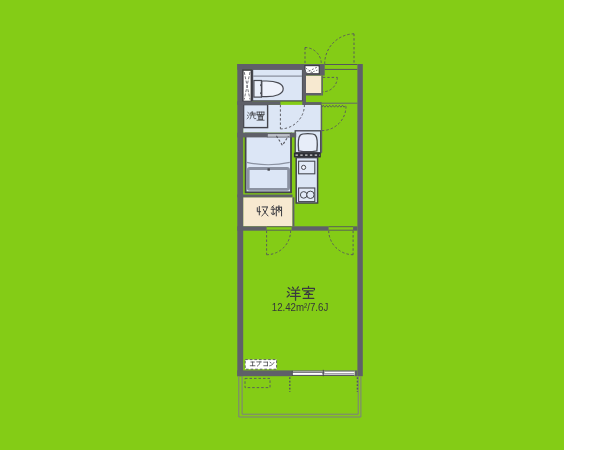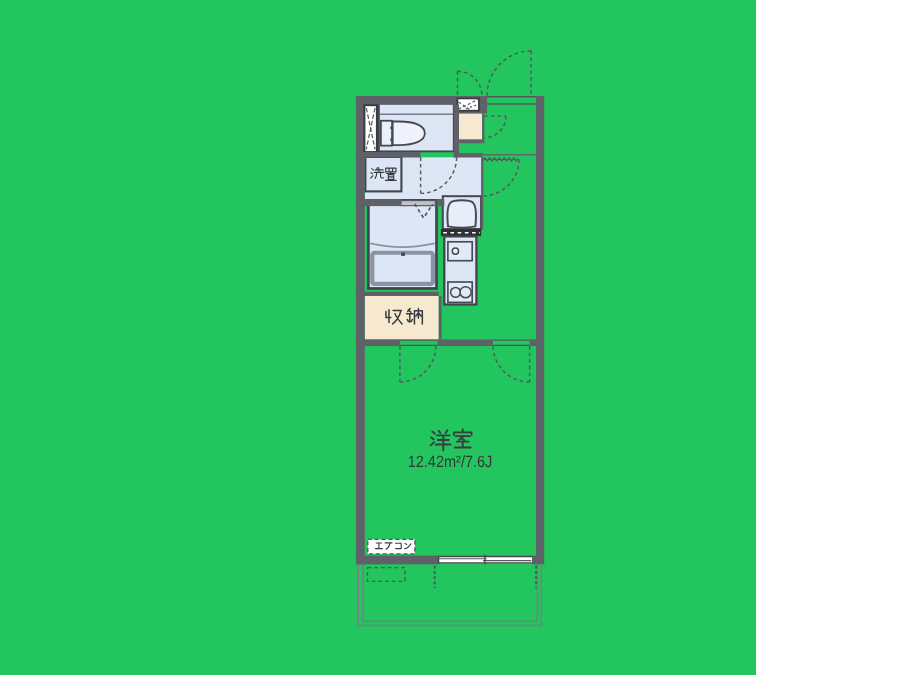--- a/index.html
+++ b/index.html
@@ -1,16 +1,16 @@
 <!DOCTYPE html>
 <html><head>
 <meta charset="utf-8">
 <style>
   html,body{margin:0;padding:0;background:#ffffff;}
-  #stage{position:relative;width:504px;height:450px;background:#22c55e;overflow:hidden;text-align:center;}
+  #stage{position:relative;width:564px;height:450px;background:#84cc16;overflow:hidden;text-align:center;}
   svg{position:absolute;left:0;top:0;}
   text{font-family:"Liberation Sans",sans-serif;}
 </style>
 </head>
 <body>
 <div id="stage">
 <svg width="600" height="450" viewBox="0 0 600 450">
 
 <g>
   <rect x="252.6" y="69.0" width="49.9" height="31.9" fill="#dce6f5" stroke="#44454c" stroke-width="1.2"></rect>

